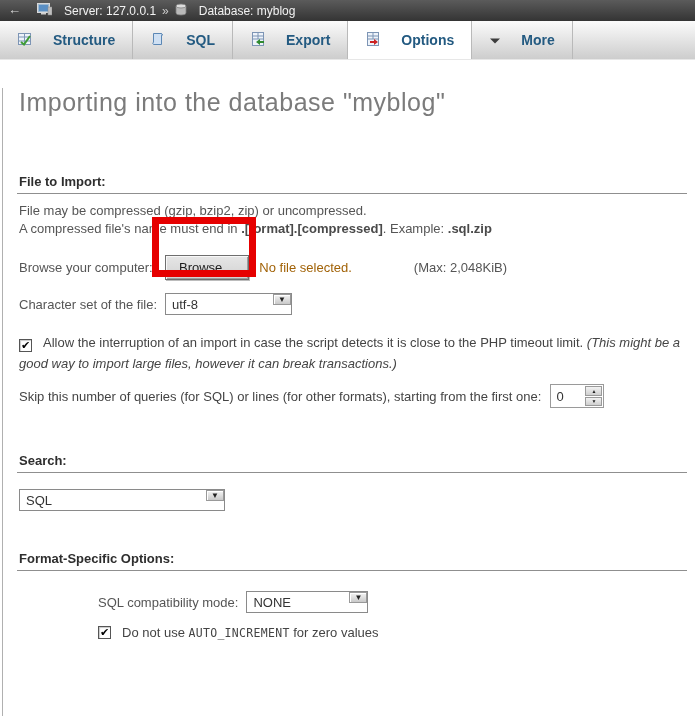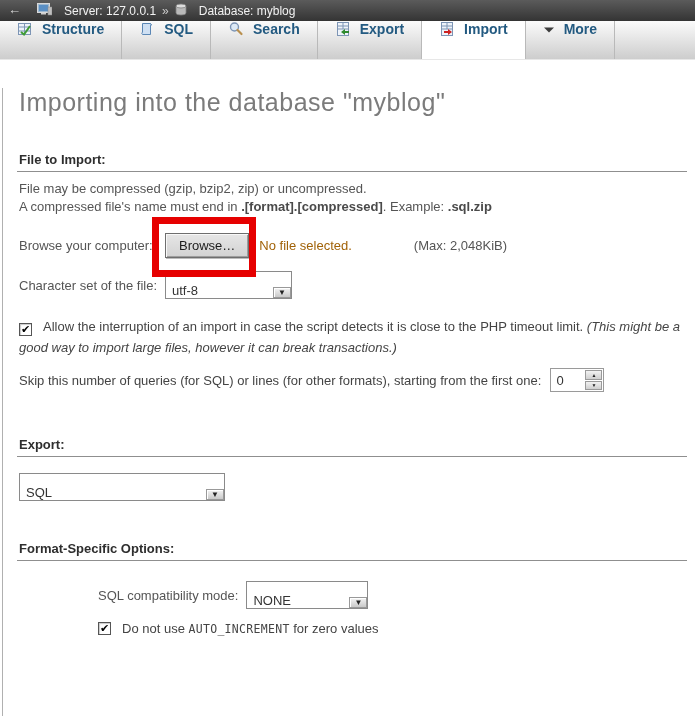--- a/index.html
+++ b/index.html
@@ -37,22 +37,22 @@
   
   .tabbar {
     height: 39px;
     background: linear-gradient(#fbfbfb, #cdcdcd);
     display: flex;
     align-items: stretch;
     border-bottom: 1px solid #e7e7e7;
   }
   .tab {
     display: flex;
-    align-items: flex-start;
-    gap: 9px;
+    align-items: center;
+    gap: 20px;
     padding: 0 17px;
     color: #235a81;
     font-weight: bold;
     font-size: 14px;
     border-right: 1px solid #b9b9b9;
     cursor: pointer;
     white-space: nowrap;
   }
   .tab.active { background: #fff; }
 
@@ -72,21 +72,21 @@
     letter-spacing: 0.5px;
   }
   .section-heading {
     font-size: 13px;
     font-weight: bold;
     color: #2e2e2e;
     border-bottom: 1px solid #8f8f8f;
     padding: 0 0 4px 2px;
     margin-right: 4px;
   }
-  .mt-file { margin-top: 35px; }
+  .mt-file { margin-top: 57px; }
   .mt-partial { margin-top: 37px; }
   .mt-format { margin-top: 45px; }
   .mt-fso { margin-top: 40px; }
 
   .para { color: #555; line-height: 18px; margin: 8px 0 0 2px; }
   .para b { color: #4a4a4a; }
 
   .form-row { display: flex; align-items: center; margin-left: 2px; }
   .row-browse { margin-top: 17px; }
   .row-charset { margin-top: 13px; }
@@ -103,24 +103,24 @@
     cursor: pointer;
     font-family: "Liberation Sans", sans-serif;
     text-align: center;
   }
   .after-browse { margin-left: 10px; color: #a16207; }
   .max-note { margin-left: 62px; color: #555; }
 
   
   .select {
     display: inline-flex;
-    align-items: flex-end;
+    align-items: flex-start;
     border: 1px solid #8a8a8a;
     background: #fff;
-    height: 28px;
+    height: 22px;
     cursor: pointer;
   }
   .select .val { padding: 3px 6px 0 6px; color: #333; font-size: 13px; }
   .select .arrow-btn {
     width: 18px;
     margin-left: auto;
     background: linear-gradient(#f4f4f4, #c9c9c9);
     border: 1px solid #999;
     box-shadow: inset 1px 1px 0 #fff;
     display: flex;
@@ -254,49 +254,40 @@
         <svg width="16" height="16" viewBox="0 0 16 16">
           <path d="M3.5 2.5 h8 q1.5 1.2 0 2.4 v8.6 h-8 q-1.5 -1.2 0 -2.4 z" fill="#cfe0f3" stroke="#5b87b5"></path>
           <path d="M11.5 2.5 q1.5 1.2 0 2.4" fill="none" stroke="#5b87b5"></path>
         </svg>
       </span>
       <span>SQL</span>
     </div>
     <div class="tab">
       <span>
         <svg width="16" height="16" viewBox="0 0 16 16">
-          <circle cx="6.5" cy="6" r="4" fill="#dce9f6" stroke="#7d95b5" stroke-width="1.4"></circle>
-          <line x1="9.5" y1="9" x2="13.5" y2="13" stroke="#b9904f" stroke-width="2.2" stroke-linecap="round"></line>
-        </svg>
-      </span>
-      <span>Search</span>
-    </div>
-    <div class="tab">
-      <span>
-        <svg width="16" height="16" viewBox="0 0 16 16">
           <rect x="2.5" y="1.5" width="11" height="13" fill="#eef3fa" stroke="#7d95b5"></rect>
           <line x1="2.5" y1="5" x2="13.5" y2="5" stroke="#7d95b5"></line>
           <line x1="2.5" y1="8" x2="13.5" y2="8" stroke="#7d95b5"></line>
           <line x1="8" y1="1.5" x2="8" y2="8" stroke="#7d95b5"></line>
           <path d="M9 11 h-4 v-2 l-4 3 4 3 v-2 h4 z" fill="#2f8a2f" transform="translate(5,-1)"></path>
         </svg>
       </span>
       <span>Export</span>
     </div>
     <div class="tab active">
       <span>
         <svg width="16" height="16" viewBox="0 0 16 16">
           <rect x="2.5" y="1.5" width="11" height="13" fill="#eef3fa" stroke="#7d95b5"></rect>
           <line x1="2.5" y1="5" x2="13.5" y2="5" stroke="#7d95b5"></line>
           <line x1="2.5" y1="8" x2="13.5" y2="8" stroke="#7d95b5"></line>
           <line x1="8" y1="1.5" x2="8" y2="8" stroke="#7d95b5"></line>
           <path d="M2 11 h4 v-2 l4 3 -4 3 v-2 h-4 z" fill="#cc2222" transform="translate(3,-1)"></path>
         </svg>
       </span>
-      <span>Import</span>
+      <span>Options</span>
     </div>
     <div class="tab">
       <span>
         <svg width="12" height="8" viewBox="0 0 12 8">
           <path d="M1 1.5 h10 l-5 5 z" fill="#3d3d3d"></path>
         </svg>
       </span>
       <span>More</span>
     </div>
 
@@ -335,21 +326,21 @@
       <span>Skip this number of queries (for SQL) or lines (for other formats), starting from the first one:</span>
       <span class="spinbox">
         <input type="text" value="0" style="">
         <span class="spinner">
           <span class="sp">▲</span>
           <span class="sp">▼</span>
         </span>
       </span>
     </div>
 
-    <div class="section-heading mt-format">Export:</div>
+    <div class="section-heading mt-format">Search:</div>
     <div class="form-row row-format-select">
       <span class="select w-format">
         <span class="val">SQL</span>
         <span class="arrow-btn">▼</span>
       </span>
     </div>
 
     <div class="section-heading mt-fso">Format-Specific Options:</div>
     <div class="fso-row">
       <span class="lbl">SQL compatibility mode:</span>

